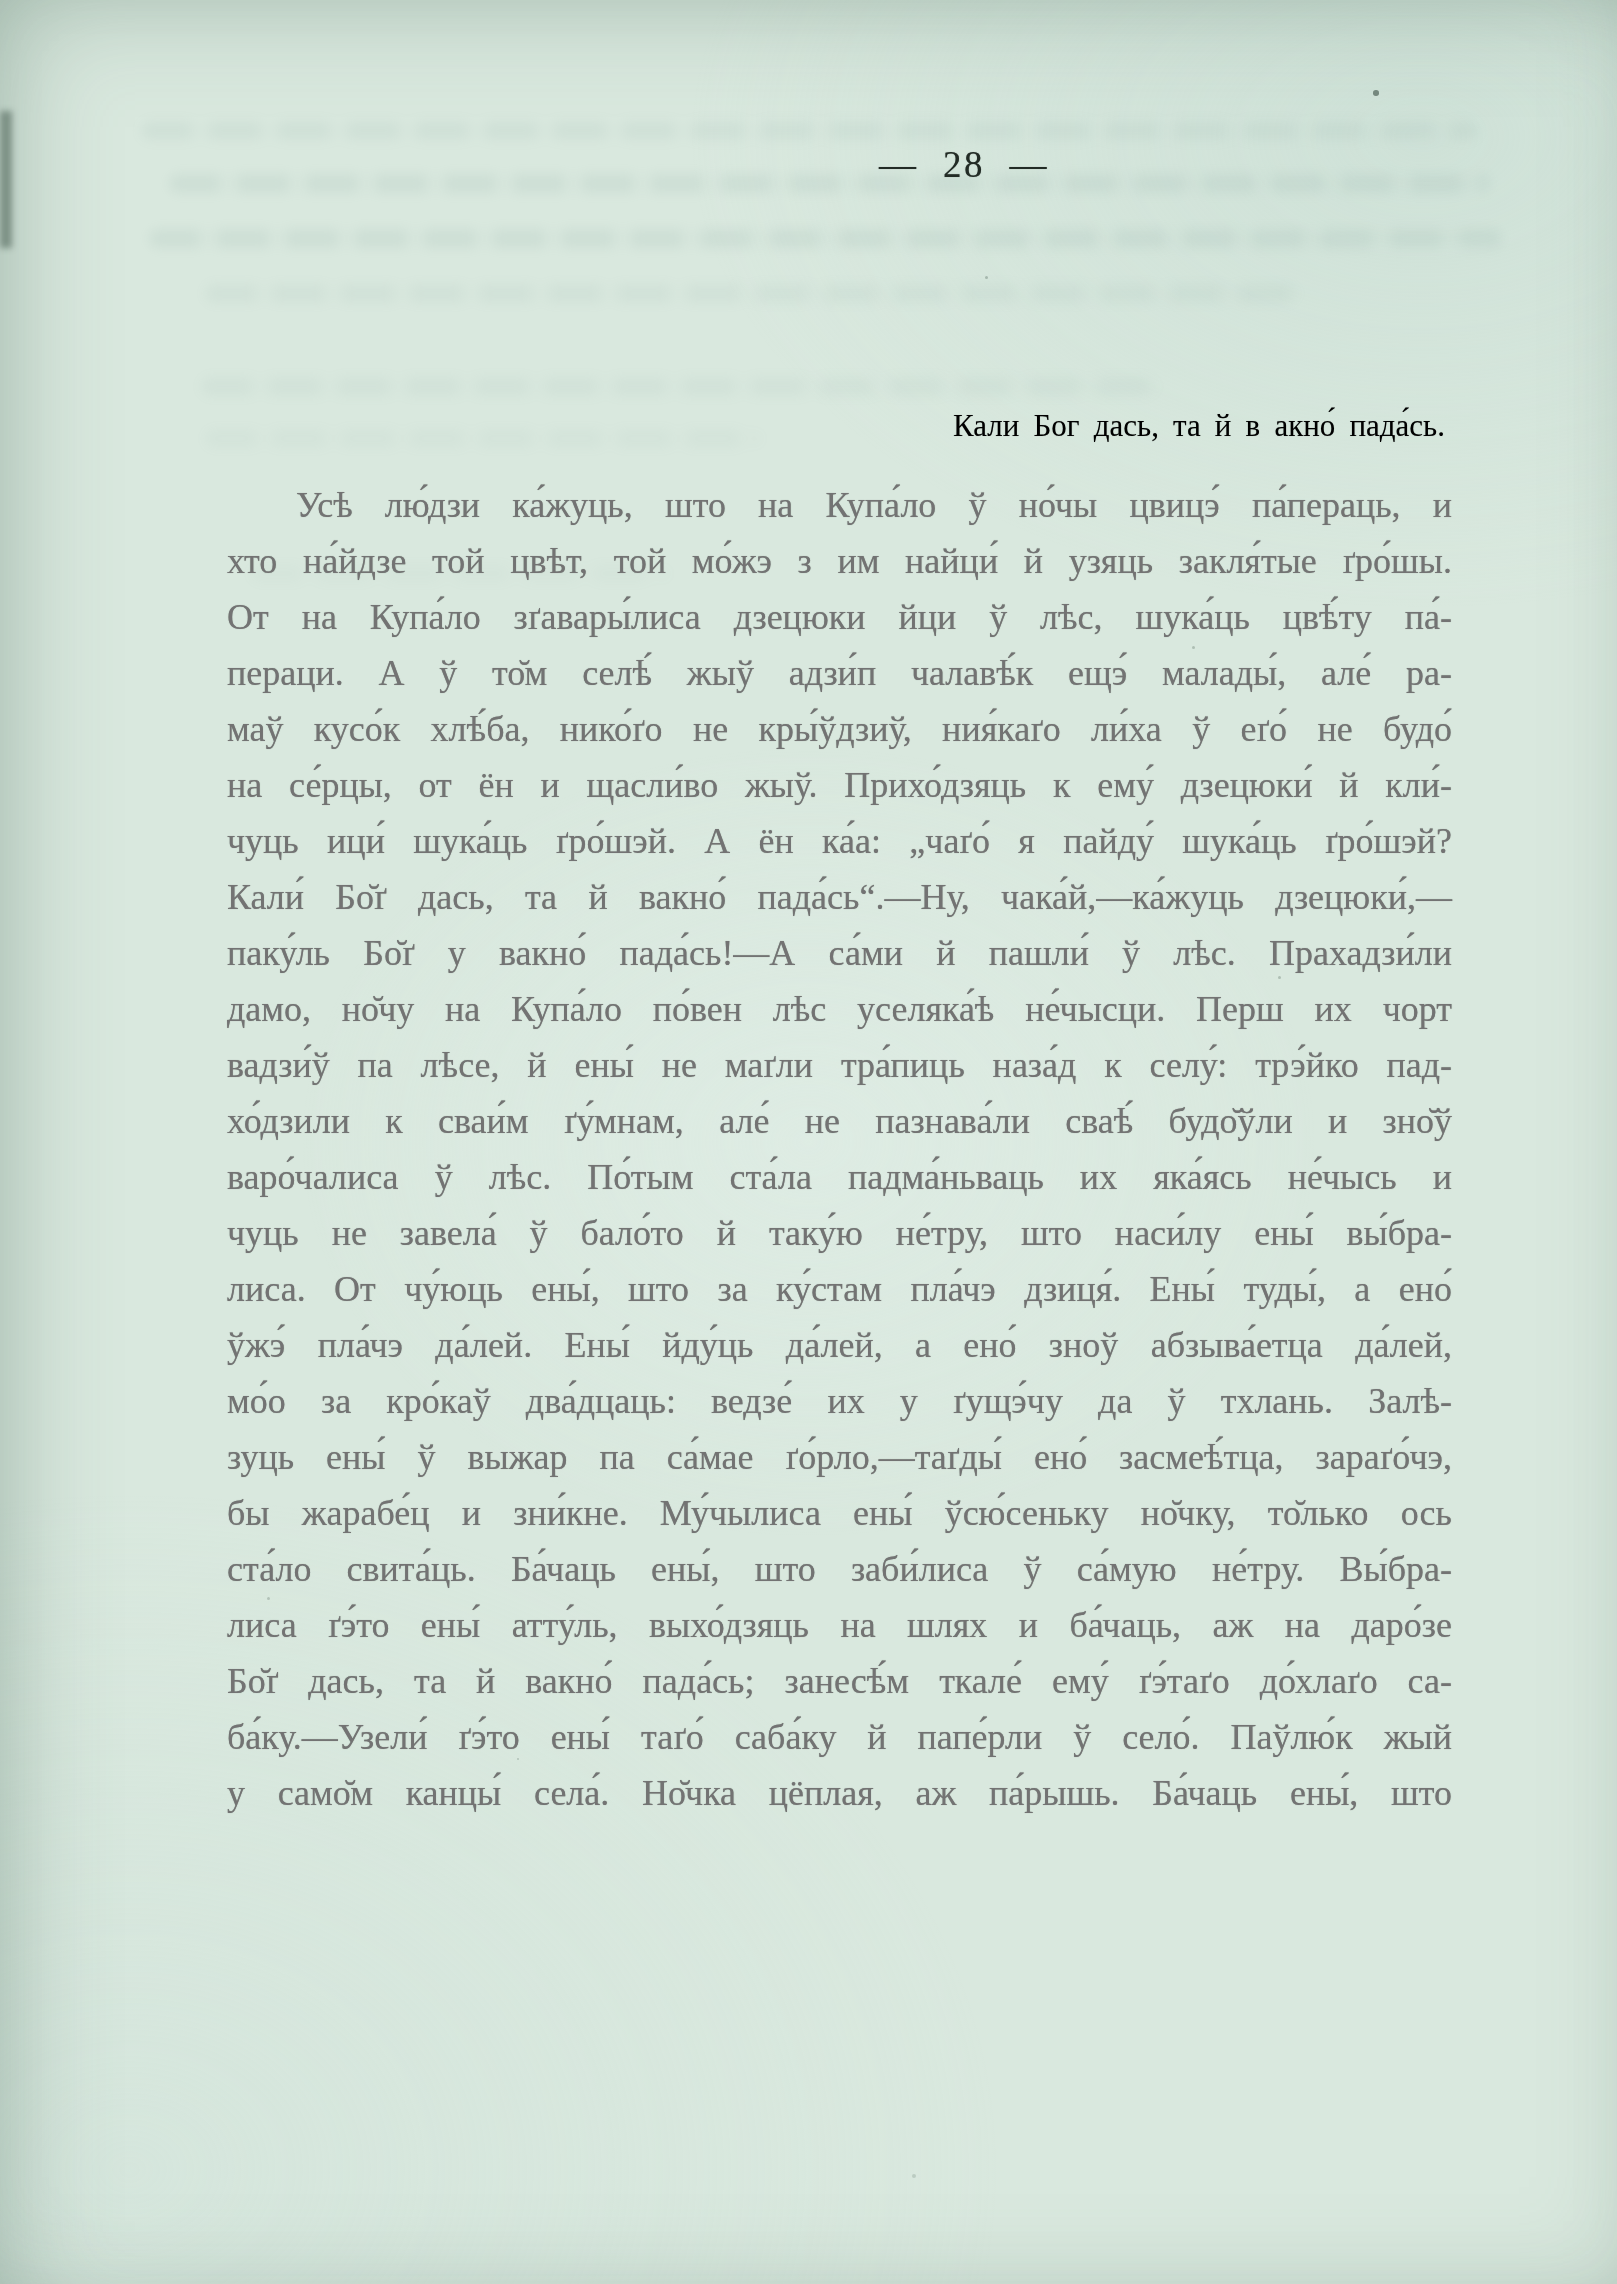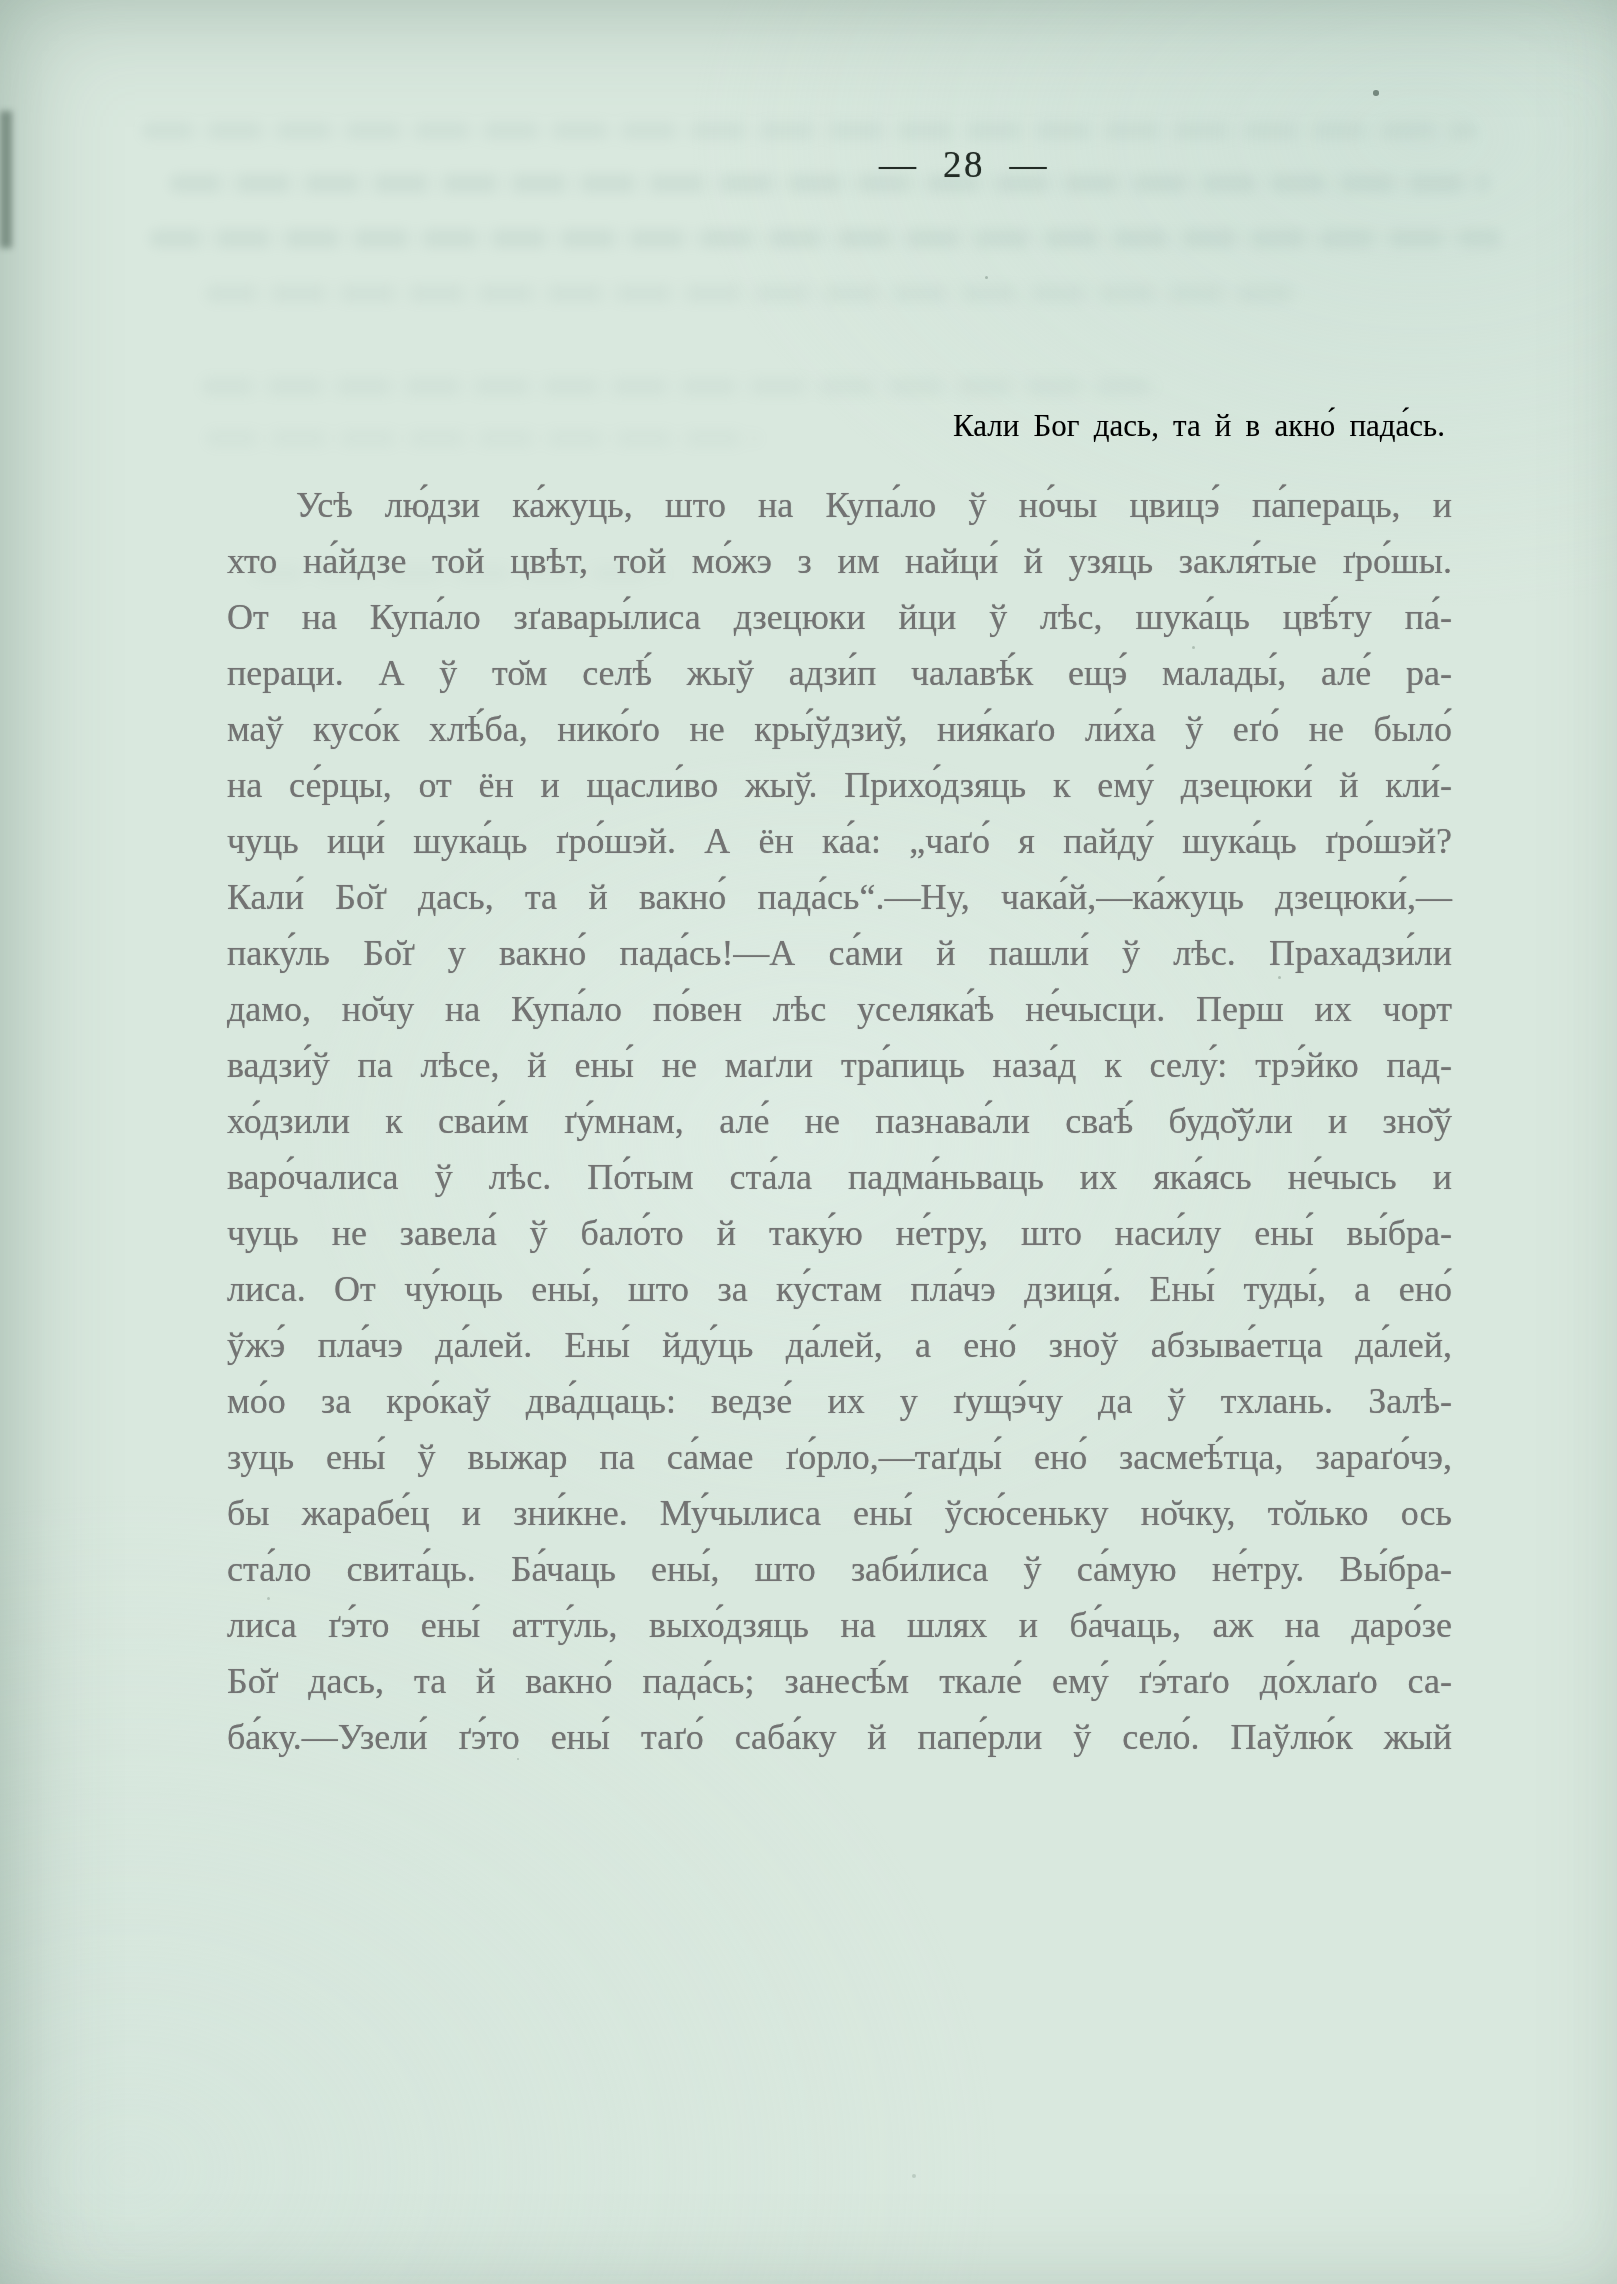--- a/index.html
+++ b/index.html
@@ -127,35 +127,36 @@
 
 
   <div class="epigraph">Кали Бог дась, та й в акно́ пада́сь.</div>
 
   <div class="body-text">
 
   <div class="bodyline">Усѣ лю́дзи ка́жуць, што на Купа́ло ў но́чы цвицэ́ па́пераць, и</div>
       <div class="bodyline">хто на́йдзе той цвѣт, той мо́жэ з им найци́ й узяць закля́тые ґро́шы.</div>
       <div class="bodyline">От на Купа́ло зґавары́лиса дзецюки йци ў лѣс, шука́ць цвѣ́ту па́-</div>
       <div class="bodyline">пераци. А ў то̆м селѣ́ жыў адзи́п чалавѣ́к ещэ́ малады́, але́ ра-</div>
-      <div class="bodyline">маў кусо́к хлѣ́ба, нико́ґо не кры́ўдзиў, ния́каґо ли́ха ў еґо́ не было́</div>
+      <div class="bodyline">маў кусо́к хлѣ́ба, нико́ґо не кры́ўдзиў, ния́каґо ли́ха ў еґо́ не будо́</div>
       <div class="bodyline">на се́рцы, от ён и щасли́во жыў. Прихо́дзяць к ему́ дзецюки́ й кли́-</div>
       <div class="bodyline">чуць ици́ шука́ць ґро́шэй. А ён ка́а: „чаґо́ я пайду́ шука́ць ґро́шэй?</div>
       <div class="bodyline">Кали́ Бо̆ґ дась, та й вакно́ пада́сь“.—Ну, чака́й,—ка́жуць дзецюки́,—</div>
       <div class="bodyline">паку́ль Бо̆ґ у вакно́ пада́сь!—А са́ми й пашли́ ў лѣс. Прахадзи́ли</div>
       <div class="bodyline">дамо, но̆чу на Купа́ло по́вен лѣс уселяка́ѣ не́чысци. Перш их чорт</div>
       <div class="bodyline">вадзи́ў па лѣсе, й ены́ не маґли тра́пиць наза́д к селу́: трэ́йко пад-</div>
       <div class="bodyline">хо́дзили к сваи́м ґу́мнам, але́ не пазнава́ли сваѣ́ будо̆ўли и зно̆ў</div>
       <div class="bodyline">варо́чалиса ў лѣс. По́тым ста́ла падма́ньваць их яка́ясь не́чысь и</div>
       <div class="bodyline">чуць не завела́ ў бало́то й таку́ю не́тру, што наси́лу ены́ вы́бра-</div>
       <div class="bodyline">лиса. От чу́юць ены́, што за ку́стам пла́чэ дзиця́. Ены́ туды́, а ено́</div>
       <div class="bodyline">ўжэ́ пла́чэ да́лей. Ены́ йду́ць да́лей, а ено́ зноў абзыва́етца да́лей,</div>
       <div class="bodyline">мо́о за кро́каў два́дцаць: ведзе́ их у ґущэ́чу да ў тхлань. Залѣ-</div>
       <div class="bodyline">зуць ены́ ў выжар па са́мае ґо́рло,—таґды́ ено́ засмеѣ́тца, зараґо́чэ,</div>
       <div class="bodyline">бы жарабе́ц и зни́кне. Му́чылиса ены́ ўсю́сеньку но̆чку, то̆лько ось</div>
       <div class="bodyline">ста́ло свита́ць. Ба́чаць ены́, што заби́лиса ў са́мую не́тру. Вы́бра-</div>
       <div class="bodyline">лиса ґэ́то ены́ атту́ль, выхо́дзяць на шлях и ба́чаць, аж на даро́зе</div>
       <div class="bodyline">Бо̆ґ дась, та й вакно́ пада́сь; занесѣ́м ткале́ ему́ ґэ́таґо до́хлаґо са-</div>
       <div class="bodyline">ба́ку.—Узели́ ґэ́то ены́ таґо́ саба́ку й папе́рли ў село́. Паўлю́к жый</div>
+      <div class="bodyline">у само̆м канцы́ села́. Но̆чка цёплая, аж па́рышь. Ба́чаць ены́, што</div>
     </div>
 
 </div>
 
 
 </body></html>

